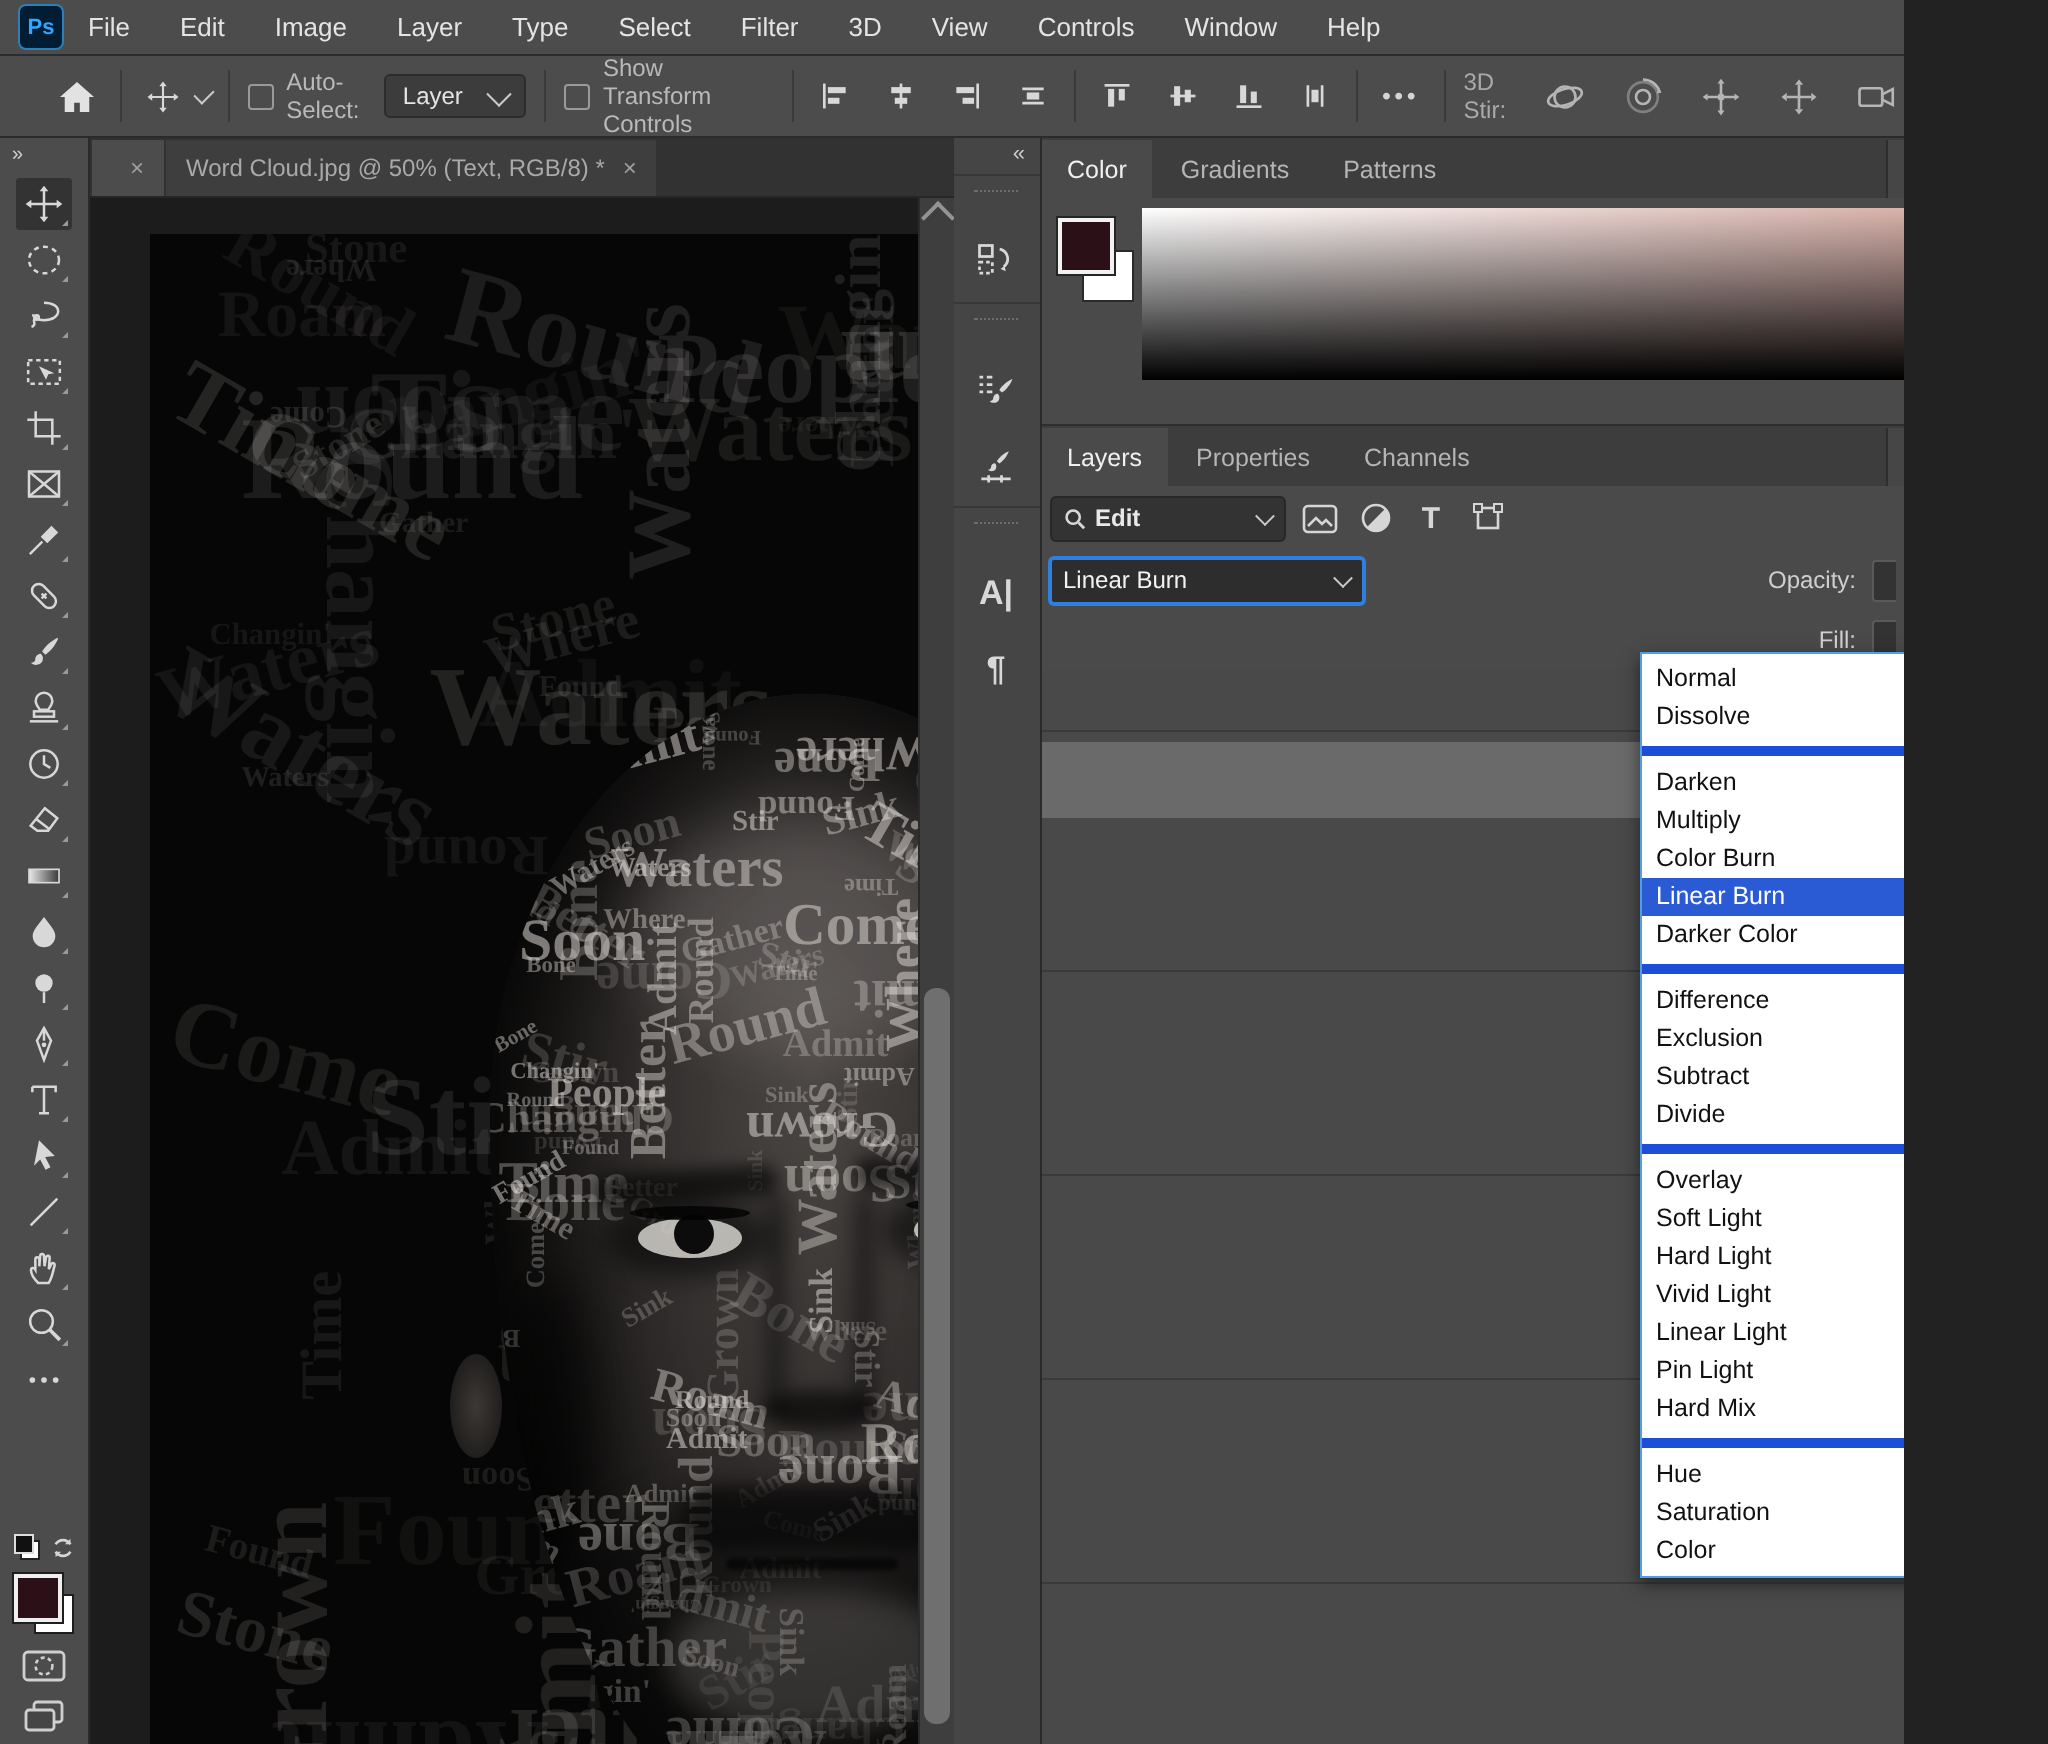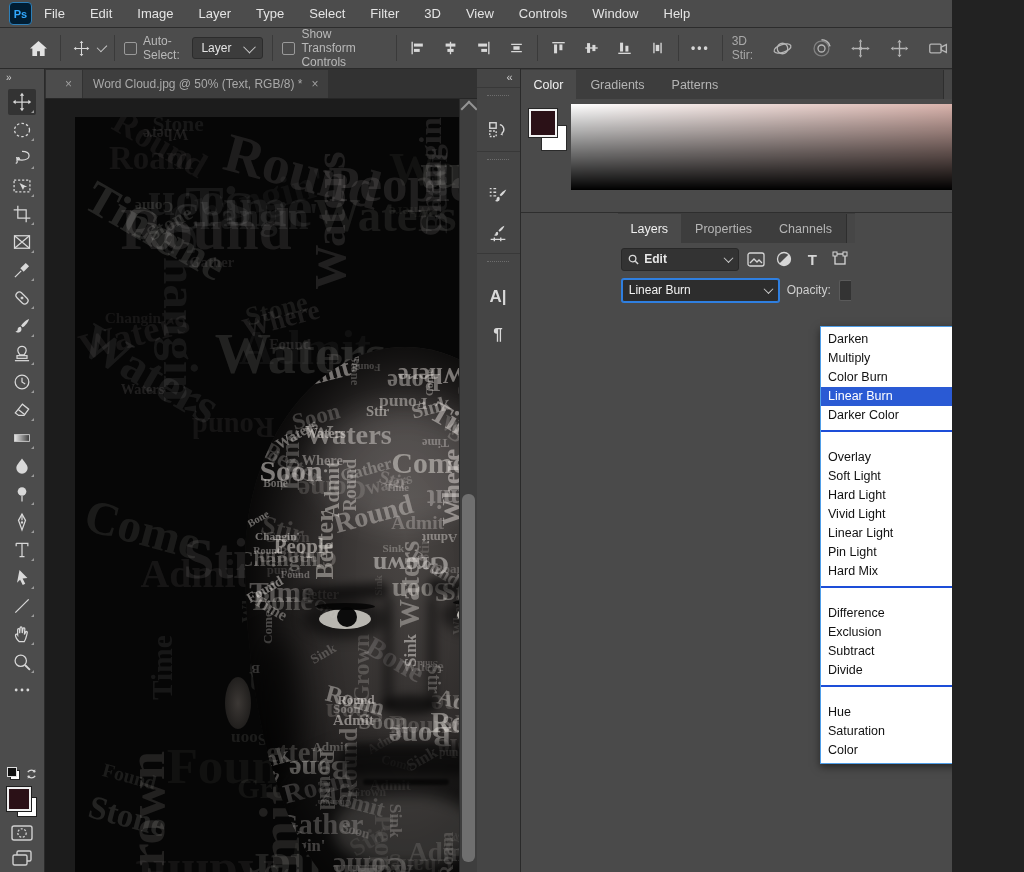--- a/index.html
+++ b/index.html
@@ -70,39 +70,39 @@
   .ptab{height:29px;display:flex;align-items:center;padding:0 13px;font-size:12.5px;color:#b5b5b5;white-space:nowrap;}
   .ptab.active{background:#4a4a4a;color:#f0f0f0;}
   .ptab-sliver{margin-left:auto;width:8px;height:29px;background:#464646;border-left:1px solid #2e2e2e;}
   .colorbody{height:113px;position:relative;flex:none;}
   .cp-swatches{position:absolute;left:8px;top:10px;width:40px;height:46px;}
   .cp-swatches .bg{position:absolute;left:12px;top:16px;width:24px;height:24px;background:#fff;border:1px solid #2a2a2a;}
   .cp-swatches .fg{position:absolute;left:0;top:0;width:24px;height:24px;background:#2b1117;border:2px solid #f2f2f2;outline:1px solid #262626;}
   .cp-field{position:absolute;left:50px;top:5px;right:0;height:86px;
             background:linear-gradient(to bottom,rgba(0,0,0,0) 0%,rgba(0,0,0,.55) 55%,#000 100%),
                        linear-gradient(to right,#ffffff,#d9b3ac);}
-  .layerspanel{flex:1;display:flex;flex-direction:column;border-top:1px solid #2e2e2e;align-items:center;}
+  .layerspanel{flex:1;display:flex;flex-direction:column;border-top:1px solid #2e2e2e;}
   .kindrow{height:32px;display:flex;align-items:center;padding:0 4px;gap:6px;flex:none;}
   .kindbox{width:104px;height:21px;background:#333;border:1px solid #282828;border-radius:3px;display:flex;align-items:center;padding:0 6px;gap:5px;flex:none;}
   .kindbox .lbl{font-size:12px;font-weight:bold;color:#e8e8e8;flex:1;}
   .filtico{width:22px;height:20px;display:flex;align-items:center;justify-content:center;color:#d6d6d6;}
   .blendrow{height:30px;display:flex;align-items:center;padding:0 4px;gap:8px;flex:none;}
   .combobox{width:143px;height:21px;background:#2d2d2d;border:1px solid #2f7fe0;box-shadow:0 0 0 1px #2f7fe0;border-radius:2px;
             display:flex;align-items:center;padding:0 6px;flex:none;}
   .combobox .lbl{flex:1;font-size:12px;color:#f2f2f2;}
   .sidelabel{font-size:12px;color:#cfcfcf;margin-left:auto;}
   .numfield{width:11px;height:19px;background:#333;border:1px solid #5a5a5a;border-radius:2px 0 0 2px;border-right:none;flex:none;}
   .fillrow{height:30px;display:flex;align-items:center;justify-content:flex-end;padding:0 4px;gap:8px;flex:none;}
   .layerrows{flex:1;position:relative;background:#494949;}
   .lr-sep{position:absolute;left:0;right:0;height:1px;background:#3a3a3a;}
   .lr-selected{position:absolute;left:0;right:0;background:#6a6a6a;}
   
   .dropdown{position:absolute;left:820px;top:326px;width:168px;background:#ffffff;border:1px solid #4f9ee8;
             box-shadow:0 3px 8px rgba(0,0,0,.5);z-index:50;padding:3px 0;color:#111;font-size:12.5px;}
-  .dd-group{border-top:2px solid #1d4ed8;margin-top:5px;padding-top:16px;}
+  .dd-group{border-top:5px solid #1d4ed8;margin-top:5px;padding-top:4px;}
   .dd-group:first-child{border-top:none;margin-top:0;padding-top:0;}
   .dd-item{height:19px;line-height:19px;padding-left:7px;white-space:nowrap;cursor:default;}
   .dd-item.selected{background:#2a5ad4;color:#fff;}
 </style>
 </head>
 <body>
 
 <div class="app">
 
   <div class="menubar">
@@ -790,55 +790,63 @@
             </span>
         </div>
         <div class="blendrow">
           <div class="combobox">
             <span class="lbl">Linear Burn</span>
             <span class="chev" style="width:6px;height:6px"></span>
           </div>
           <span class="sidelabel">Opacity:</span>
           <span class="numfield"></span>
         </div>
+        <div class="fillrow">
+          <span class="sidelabel">Fill:</span>
+          <span class="numfield"></span>
+        </div>
         <div class="layerrows">
           <span class="lr-sep" style="top:30px"></span>
           <span class="lr-selected" style="top:36px;height:38px"></span>
           <span class="lr-sep" style="top:150px"></span>
           <span class="lr-sep" style="top:252px"></span>
           <span class="lr-sep" style="top:354px"></span>
           <span class="lr-sep" style="top:456px"></span>
         </div>
       </div>
     </div>
   </div>
 
   <div class="dropdown" id="dropdown">
       <div class="dd-group">
+        <div class="dd-item">Normal</div>
+        <div class="dd-item">Dissolve</div>
+      </div>
+      <div class="dd-group">
         <div class="dd-item">Darken</div>
         <div class="dd-item">Multiply</div>
         <div class="dd-item">Color Burn</div>
         <div class="dd-item selected">Linear Burn</div>
         <div class="dd-item">Darker Color</div>
+      </div>
+      <div class="dd-group">
+        <div class="dd-item">Difference</div>
+        <div class="dd-item">Exclusion</div>
+        <div class="dd-item">Subtract</div>
+        <div class="dd-item">Divide</div>
       </div>
       <div class="dd-group">
         <div class="dd-item">Overlay</div>
         <div class="dd-item">Soft Light</div>
         <div class="dd-item">Hard Light</div>
         <div class="dd-item">Vivid Light</div>
         <div class="dd-item">Linear Light</div>
         <div class="dd-item">Pin Light</div>
         <div class="dd-item">Hard Mix</div>
       </div>
       <div class="dd-group">
-        <div class="dd-item">Difference</div>
-        <div class="dd-item">Exclusion</div>
-        <div class="dd-item">Subtract</div>
-        <div class="dd-item">Divide</div>
-      </div>
-      <div class="dd-group">
         <div class="dd-item">Hue</div>
         <div class="dd-item">Saturation</div>
         <div class="dd-item">Color</div>
       </div>
     </div>
 
 </div>
 
 </body></html>

